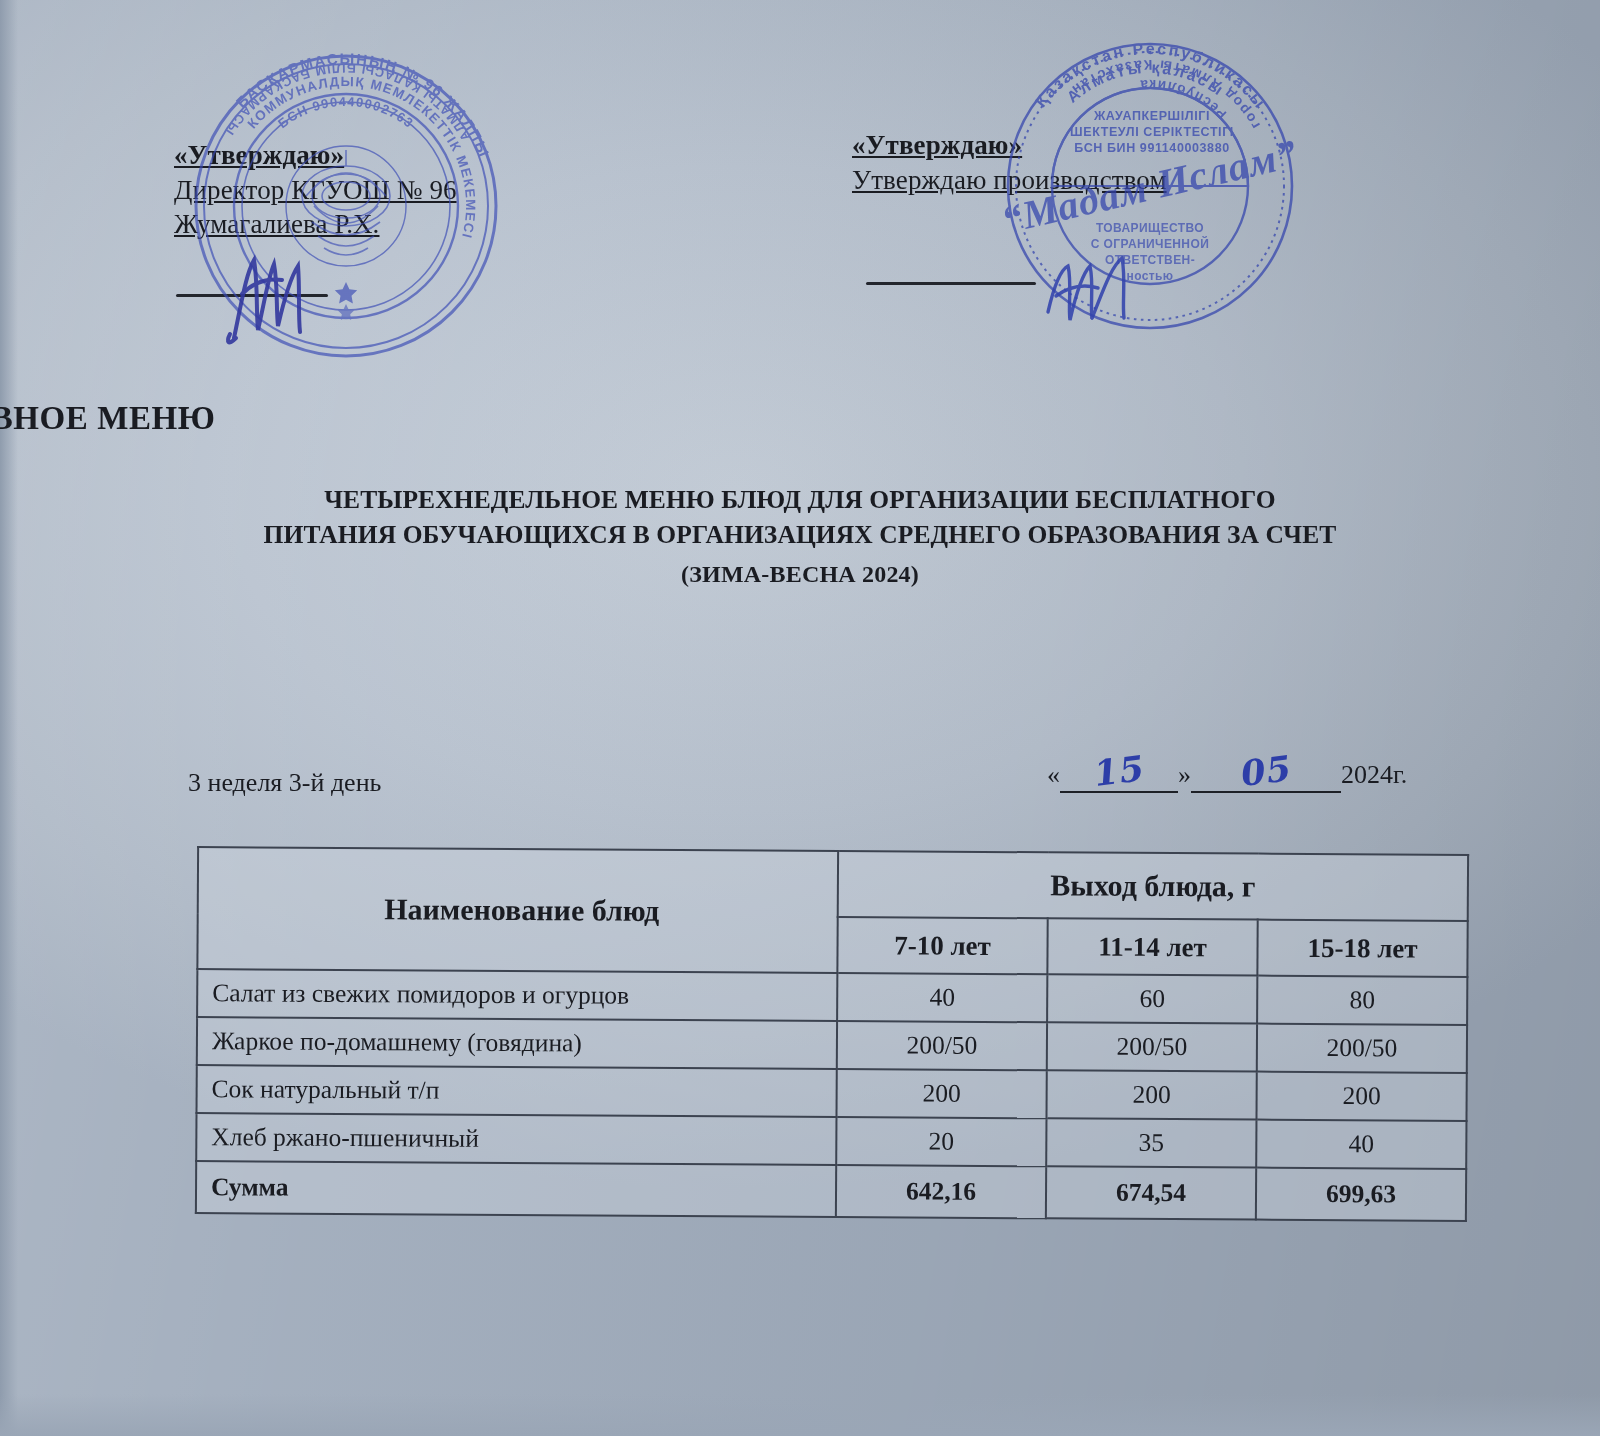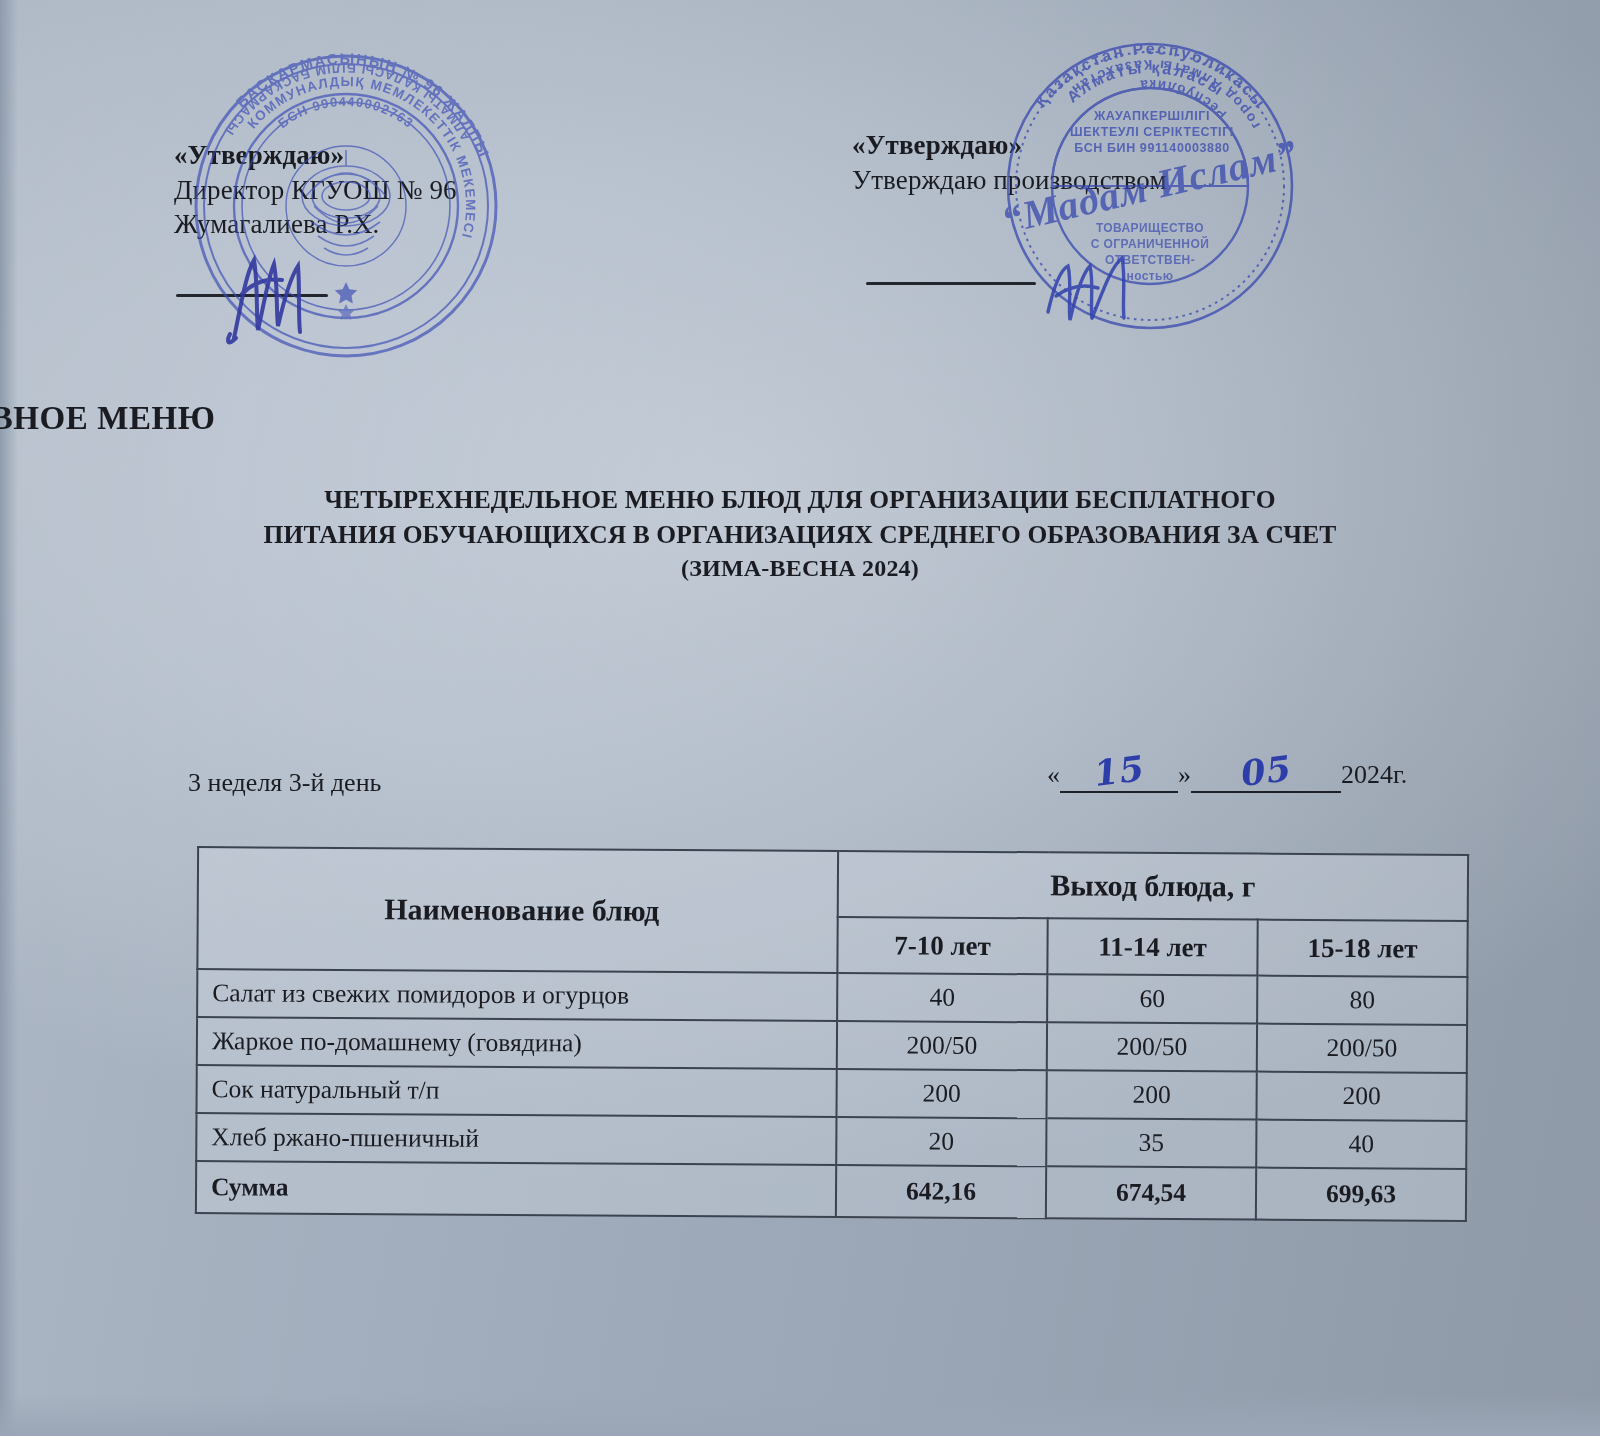--- a/index.html
+++ b/index.html
@@ -20,21 +20,21 @@
     content:"";position:absolute;inset:0;
     background:linear-gradient(100deg, rgba(255,255,255,.16) 0%, rgba(255,255,255,.05) 28%, rgba(0,0,0,.03) 62%, rgba(0,0,0,.10) 100%);
     pointer-events:none;
   }
   .edge-left{position:absolute;left:0;top:0;width:18px;height:1436px;background:linear-gradient(90deg,#8f9cad 0%,rgba(160,172,187,0) 100%);}
   .edge-bottom{position:absolute;left:0;bottom:0;width:1600px;height:42px;background:linear-gradient(0deg,#9aa6b6 0%,rgba(168,179,193,0) 100%);}
 
   .layer{position:absolute;inset:0;}
 
   
-  .approve{position:absolute;font-size:27px;line-height:1.28;letter-spacing:.1px;}
+  .approve{position:absolute;font-size:27px;line-height:1.28;letter-spacing:.1px;text-decoration:underline;}
   .approve .q{font-weight:bold;}
   .sig-line{position:absolute;height:3px;background:#23262d;border-radius:2px;}
 
   .left-approve{left:174px;top:138px;}
   .right-approve{left:852px;top:128px;}
 
   
   .doc-title{
     position:absolute;left:0;right:0;top:400px;text-align:left;
     font-size:33px;font-weight:bold;letter-spacing:.6px;
@@ -107,21 +107,21 @@
     <div>Утверждаю производством</div>
   </div>
   <div class="sig-line" style="left:866px;top:282px;width:170px;height:2.5px;"></div>
 
   <div class="doc-title">
     <span>ЕЖЕДНЕВНОЕ МЕНЮ</span>
   </div>
   <div class="subtitle">
     <div>ЧЕТЫРЕХНЕДЕЛЬНОЕ МЕНЮ БЛЮД ДЛЯ ОРГАНИЗАЦИИ БЕСПЛАТНОГО</div>
     <div>ПИТАНИЯ ОБУЧАЮЩИХСЯ В ОРГАНИЗАЦИЯХ СРЕДНЕГО ОБРАЗОВАНИЯ ЗА СЧЕТ</div>
-    <div class="season" style="">(ЗИМА-ВЕСНА 2024)</div>
+    <div class="season" style="margin-top:6px;">(ЗИМА-ВЕСНА 2024)</div>
   </div>
 
   <div class="weekday">3 неделя 3-й день</div>
 
   <div class="dateline">
     <span>«</span><span class="blank"><u class="blank-day"><span class="hand">15</span></u></span><span>»</span><span class="blank"><u class="blank-mon"><span class="hand">05</span></u></span><span>2024г.</span>
   </div>
 
   <div class="tbl-wrap">
     <table>

